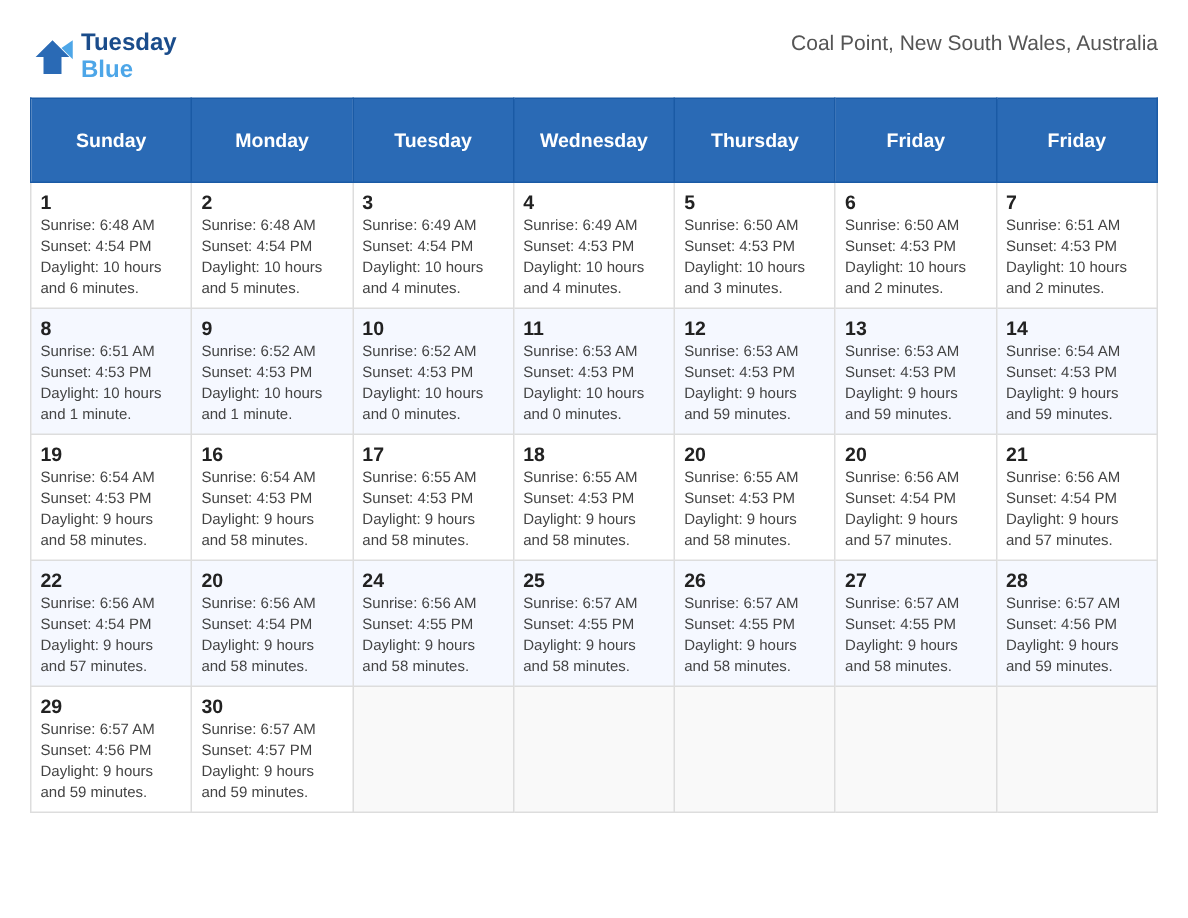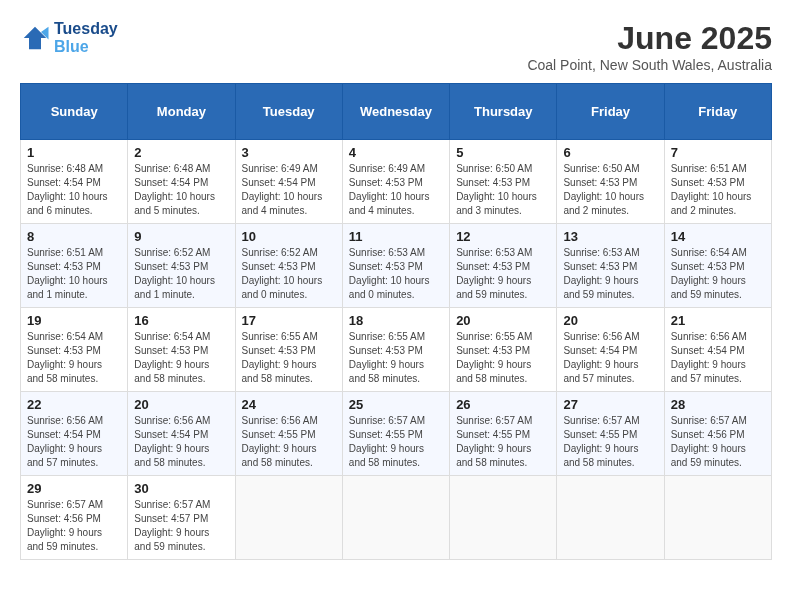--- a/index.html
+++ b/index.html
@@ -91,21 +91,20 @@
     <svg class="logo-icon" viewBox="0 0 40 40">
       <polygon points="20,5 35,20 28,20 28,35 12,35 12,20 5,20" fill="#2a6ab5"></polygon>
       <polygon points="28,12 38,5 38,22" fill="#4da6e8"></polygon>
     </svg>
     <div>
       <div style="font-size:16px;font-weight:bold;color:#1a4c8b;line-height:1.1;">Tuesday</div>
       <div style="font-size:16px;font-weight:bold;color:#4da6e8;line-height:1.1;">Blue</div>
     </div>
   </div>
   <div class="title-area">
-    <div class="month-title">June 2025</div>
     <div class="location-title">Coal Point, New South Wales, Australia</div>
   </div>
 </div>
 
 <table class="calendar">
   <thead>
     <tr>
       <th>Sunday</th>
       <th>Monday</th>
       <th>Tuesday</th>

